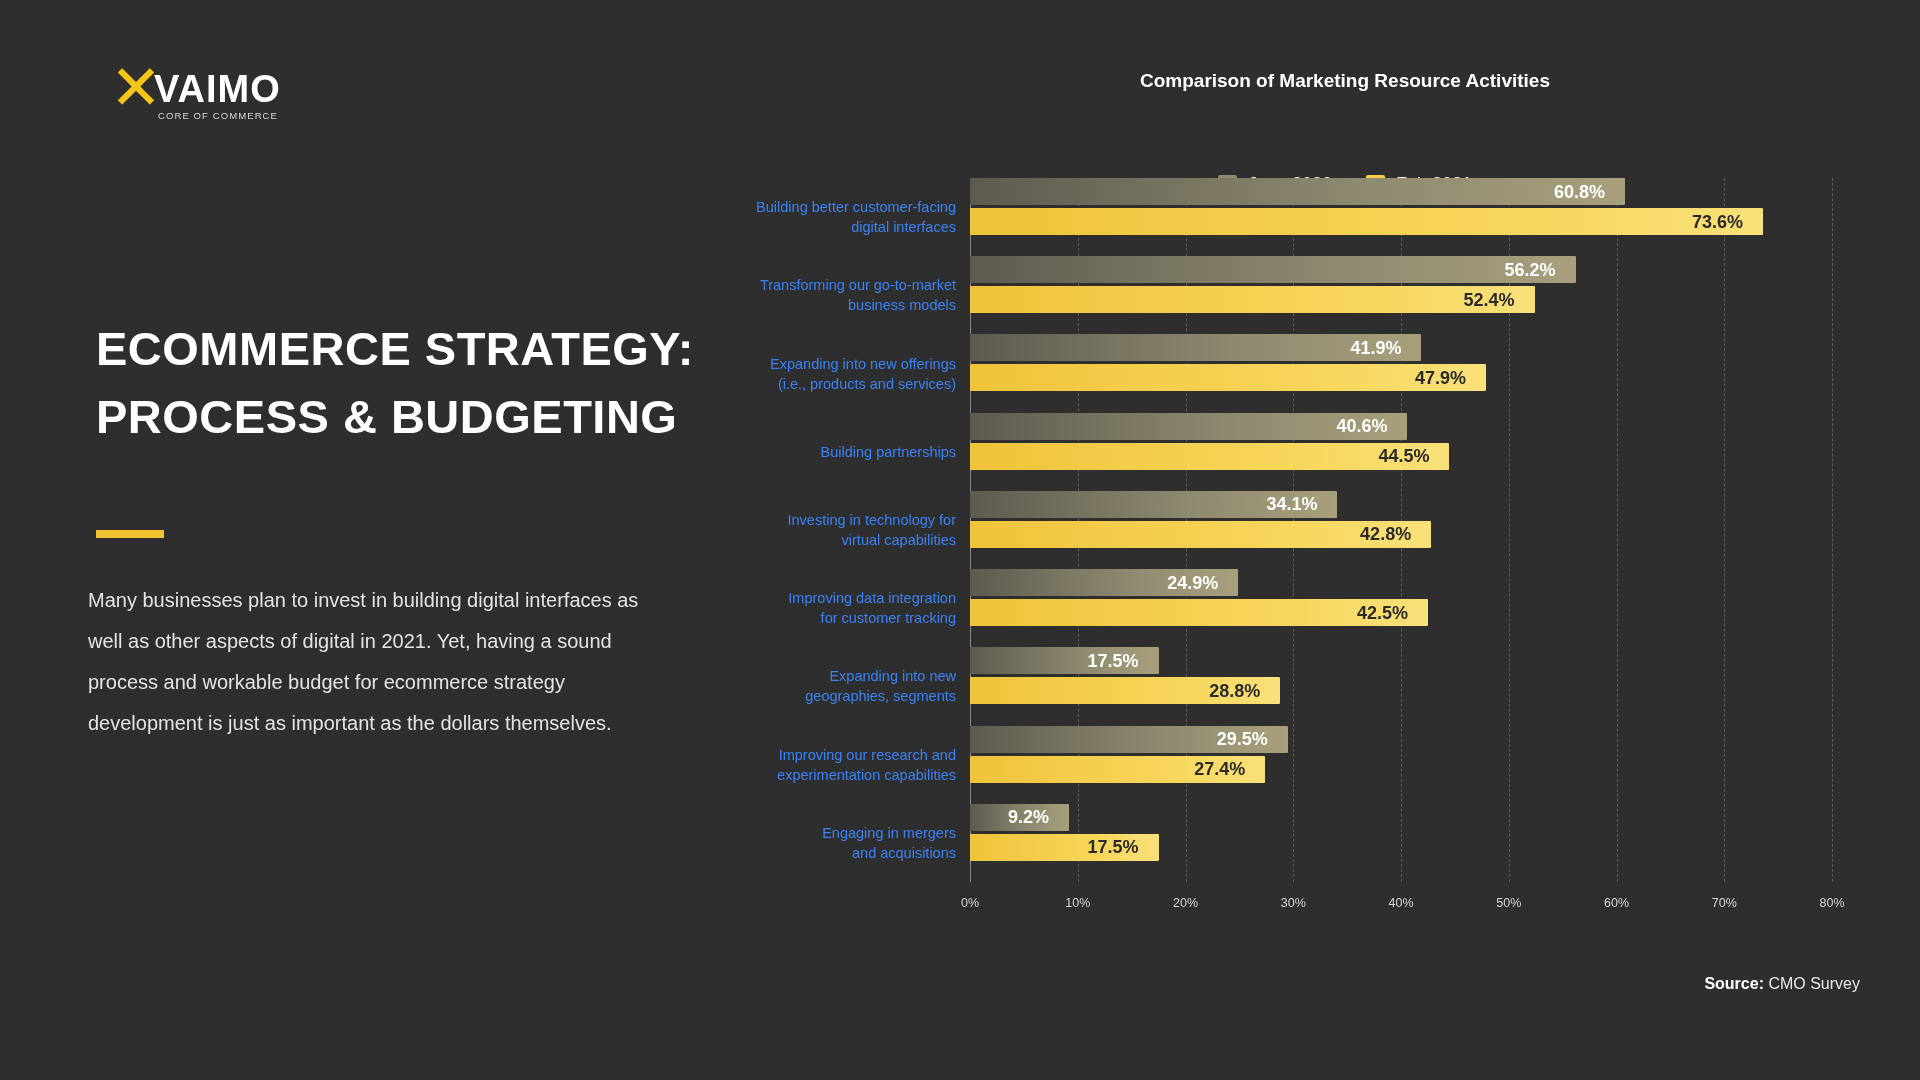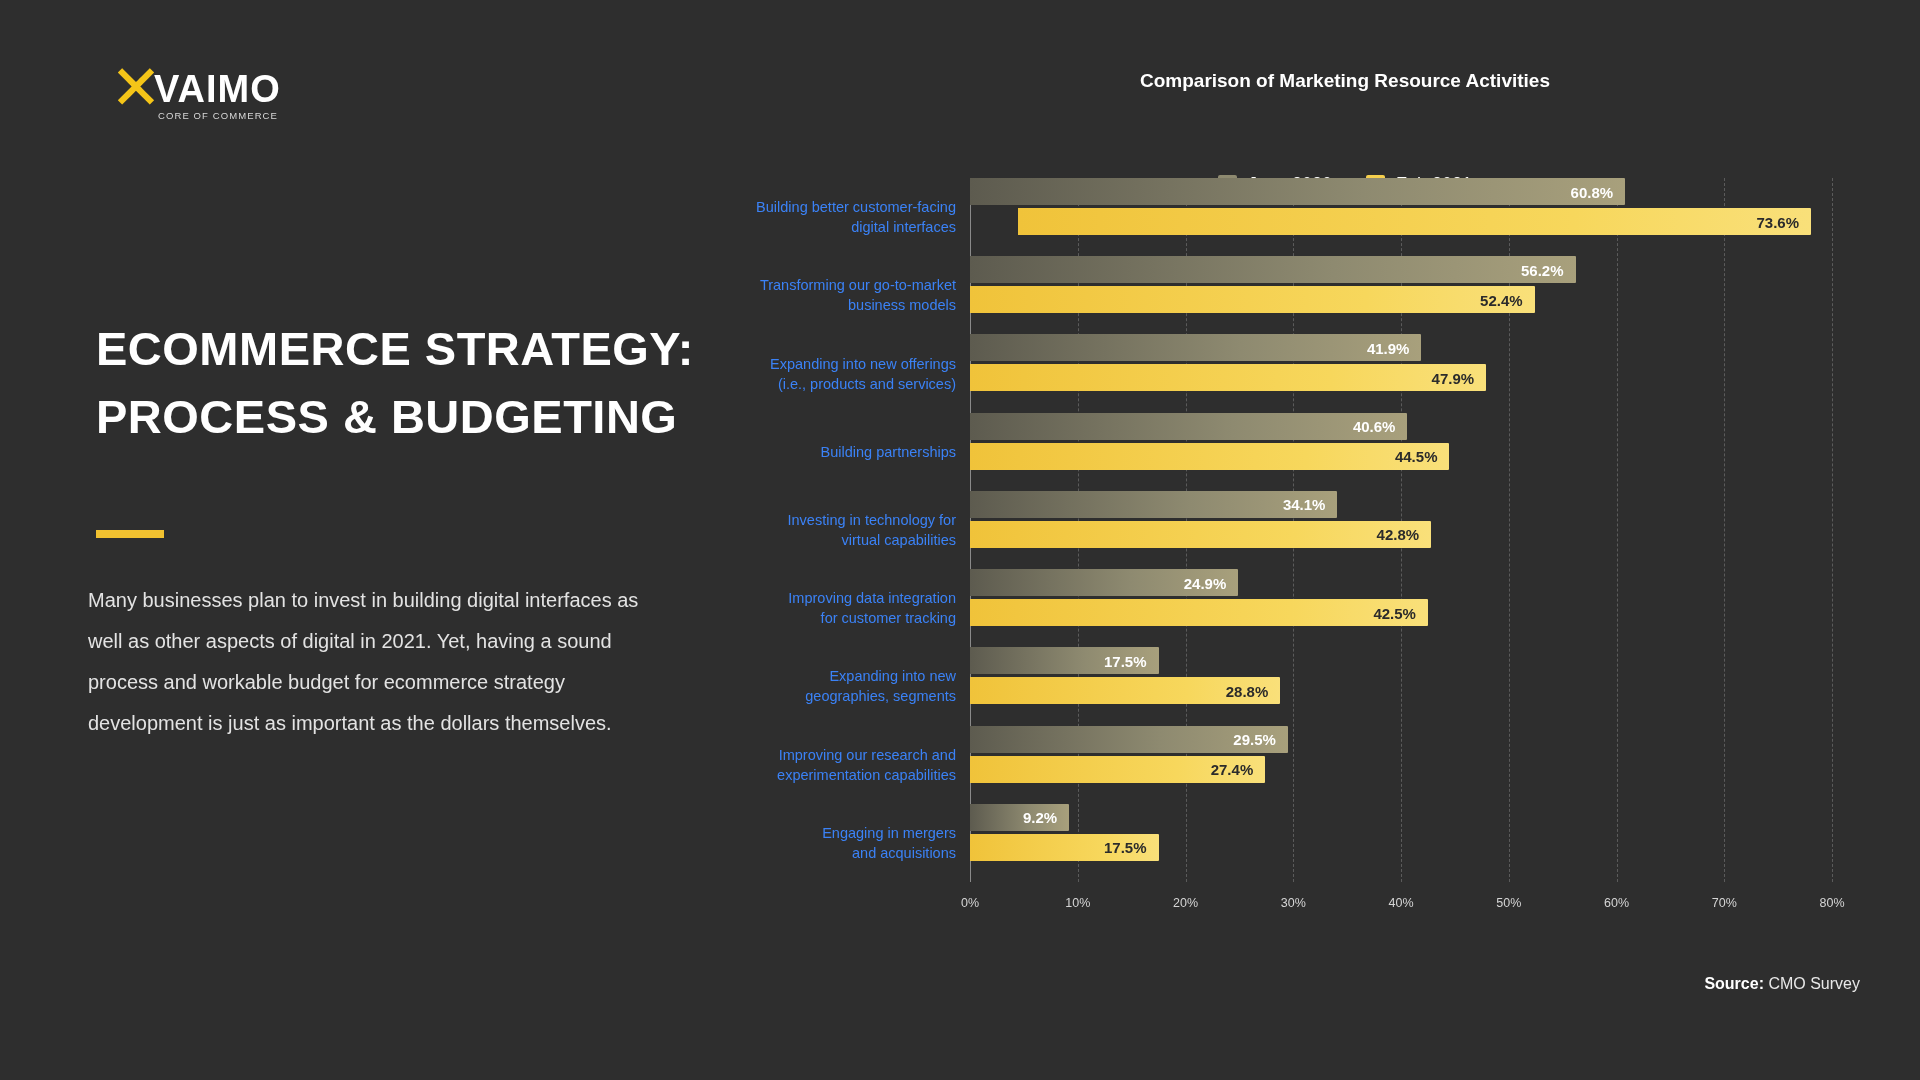--- a/index.html
+++ b/index.html
@@ -178,24 +178,24 @@
   .bar.prev {
     top: 0;
     background: linear-gradient(90deg, #5d5b4f 0%, #8e8a70 60%, #a8a07c 100%);
   }
   .bar.curr {
     top: 30px;
     background: linear-gradient(90deg, #f0c33a 0%, #f7d75c 70%, #f9e07a 100%);
   }
   .bar-value {
     position: absolute;
-    right: 12px;
+    right: 20px;
     top: 50%;
     transform: translateY(-50%);
-    font-size: 15px;
+    font-size: 18px;
     font-weight: bold;
     white-space: nowrap;
   }
   .bar.prev .bar-value { color: #ffffff; }
   .bar.curr .bar-value { color: #2b2b2b; }
 
   .source {
     position: absolute;
     right: 60px;
     top: 975px;
@@ -256,21 +256,21 @@
           <div class="gridline" style="left: 100%;"></div>
           <div class="xtick" style="left: 100%;">80%</div>
         </div>
       <div class="groups" id="groups">
           <div class="group" style="top: 0%; height: 11.1111%;">
             <div class="cat-label">Building better customer-facing
 digital interfaces</div>
             <div class="bar prev" style="width: 76%;">
               <span class="bar-value">60.8%</span>
             </div>
-            <div class="bar curr" style="width: 92%; margin-left: 48px;">
+            <div class="bar curr" style="width: 92%;">
               <span class="bar-value">73.6%</span>
             </div>
           </div>
           <div class="group" style="top: 11.1111%; height: 11.1111%;">
             <div class="cat-label">Transforming our go-to-market
 business models</div>
             <div class="bar prev" style="width: 70.25%;">
               <span class="bar-value">56.2%</span>
             </div>
             <div class="bar curr" style="width: 65.5%;">

